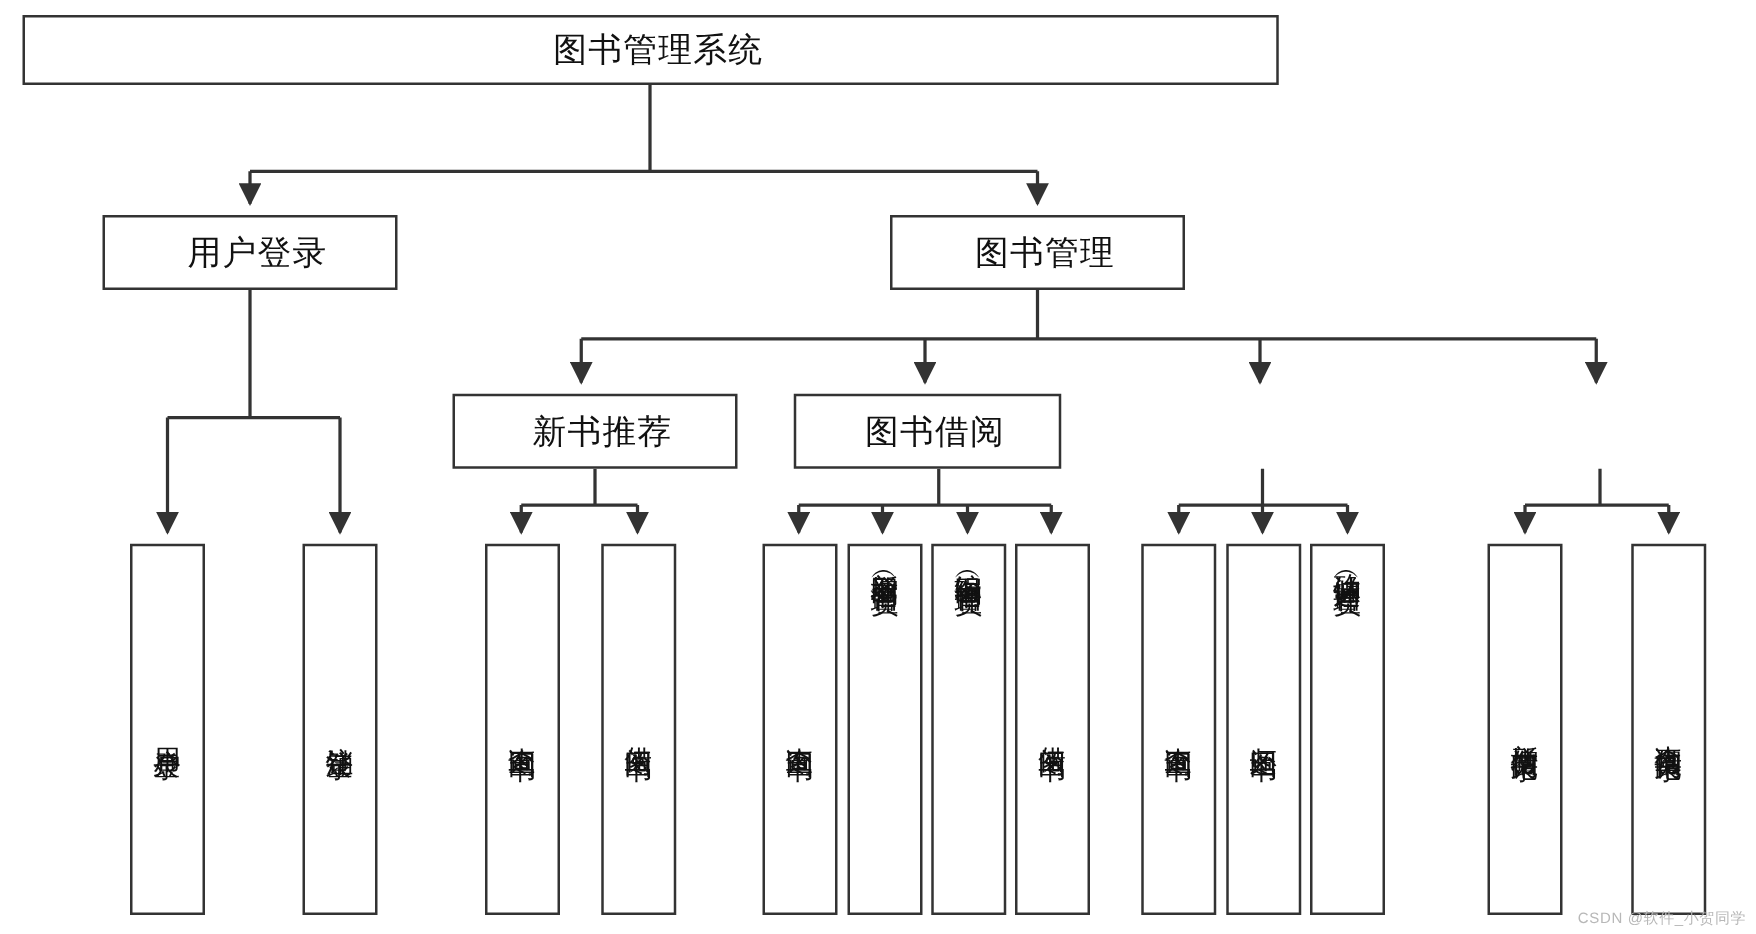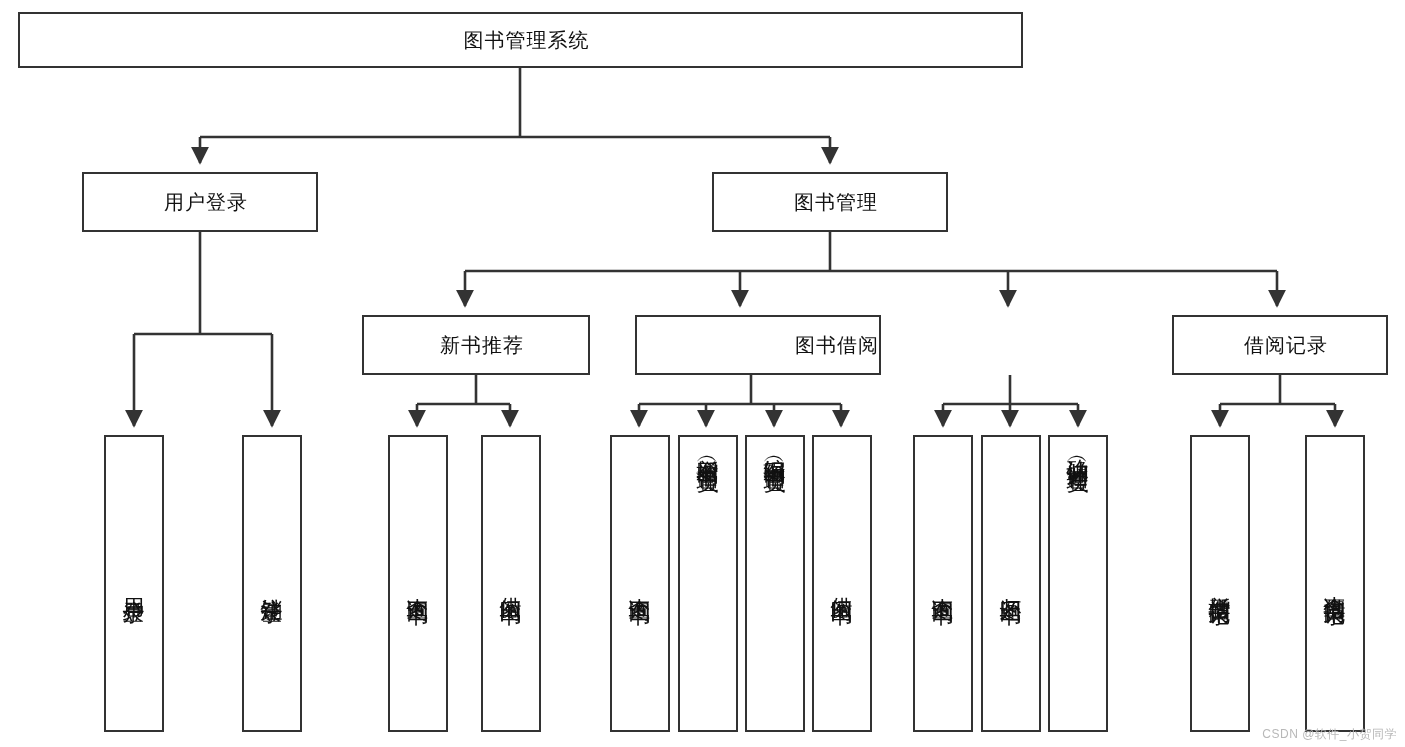--- a/index.html
+++ b/index.html
@@ -27,21 +27,21 @@
     position: absolute;
     box-sizing: border-box;
     border: 2.5px solid #333333;
     background: #ffffff;
     display: flex;
     align-items: center;
     justify-content: center;
     color: #111111;
   }
   .node.horiz {
-    font-size: 20px;
+    font-size: 27px;
     letter-spacing: 1px;
     padding-left: 12px;
   }
   .node.vert {
     writing-mode: vertical-rl;
     text-orientation: upright;
     font-size: 22px;
     letter-spacing: 2px;
     line-height: 1.05;
     padding: 4px 0;
@@ -126,28 +126,25 @@
   </div>
 
   <div class="node horiz" style="left:362px; top:315px; width:228px; height:60px;">
     <span>新书推荐</span>
   </div>
 
   <div class="node horiz" style="left:712px; top:172px; width:236px; height:60px;">
     <span>图书管理</span>
   </div>
 
-  <div class="node horiz" style="left:635px; top:315px; width:246px; height:60px;justify-content:flex-end;">
+  <div class="node horiz" style="left:635px; top:315px; width:214px; height:60px;">
     <span>图书借阅</span>
   </div>
 
 
-  <div class="node horiz" style="left:1172px; top:315px; width:216px; height:60px;">
-    <span>借阅记录</span>
-  </div>
 
   <div class="node vert" style="left:104px; top:435px; width:60px; height:297px;">
     <span>用户登录</span>
   </div>
   <div class="node vert" style="left:242px; top:435px; width:60px; height:297px;">
     <span>注销登录</span>
   </div>
 
   <div class="node vert" style="left:388px; top:435px; width:60px; height:297px;">
     <span>查询图书</span>

